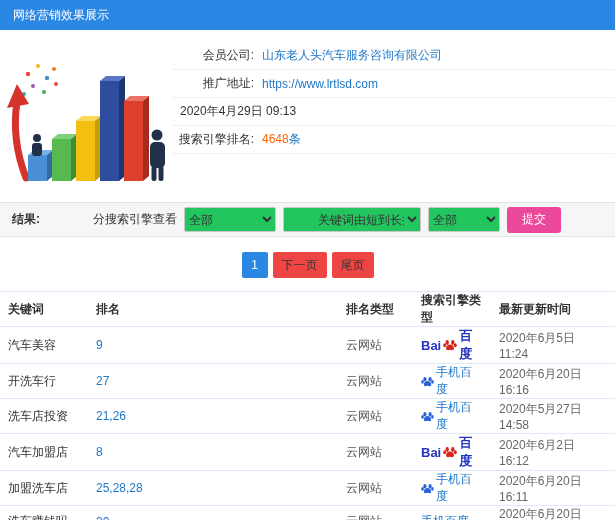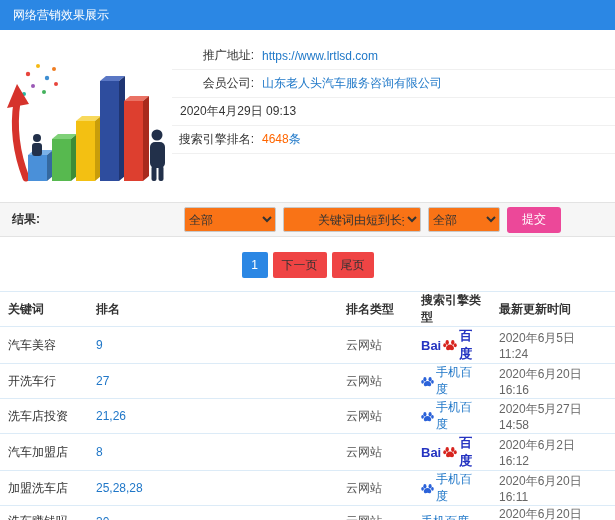--- a/index.html
+++ b/index.html
@@ -41,21 +41,21 @@
     display: flex;
     align-items: center;
     padding: 0 12px;
   }
   .section-label { font-weight: bold; }
   .filter-controls { margin-left: auto; display: flex; align-items: center; gap: 7px; padding-right: 42px; }
   .filter-controls label { color: #333; }
   select {
     height: 25px;
     border: 1px solid #c8c8c8;
-    background: #f97316;
+    background: #22c55e;
     font-size: 12px;
     font-family: inherit;
     color: #333;
     border-radius: 2px;
   }
   .sel-engine { width: 92px; }
   .sel-sort { width: 138px; padding-left: 30px; }
   .sel-article { width: 72px; }
   .submit-btn {
     height: 26px;
@@ -147,40 +147,41 @@
       <g fill="#22304a">
         <circle cx="157" cy="99" r="5.5"></circle>
         <rect x="150" y="106" width="15" height="26" rx="5"></rect>
         <rect x="151.5" y="130" width="5" height="15" rx="2"></rect>
         <rect x="158.5" y="130" width="5" height="15" rx="2"></rect>
       </g>
     </svg>
   </div>
   <div class="info-fields">
     <div class="info-row">
+      <span class="info-label">会员公司:</span>
+      <a class="link info-value">山东老人头汽车服务咨询有限公司</a>
+    </div>
+    <div class="info-row">
       <span class="info-label">推广地址:</span>
       <a class="link info-value">https://www.lrtlsd.com</a>
-    </div>
-    <div class="info-row">
-      <span class="info-label">会员公司:</span>
-      <a class="link info-value">山东老人头汽车服务咨询有限公司</a>
     </div>
     <div class="info-row">
       <span class="info-value">2020年4月29日 09:13</span>
     </div>
     <div class="info-row">
       <span class="info-label">搜索引擎排名:</span>
       <span class="info-value"><span class="rank-num">4648</span><span class="rank-unit">条</span></span>
     </div>
   </div>
 </section>
 
 <section class="filter-bar">
   <span class="section-label">结果:</span>
   <div class="filter-controls">
+    <label>分搜索引擎查看</label>
     <select class="sel-engine">
       <option>全部</option>
     </select>
     <select class="sel-sort">
       <option>关键词由短到长排序</option>
     </select>
     <select class="sel-article">
       <option>全部</option>
     </select>
     <button class="submit-btn">提交</button>

